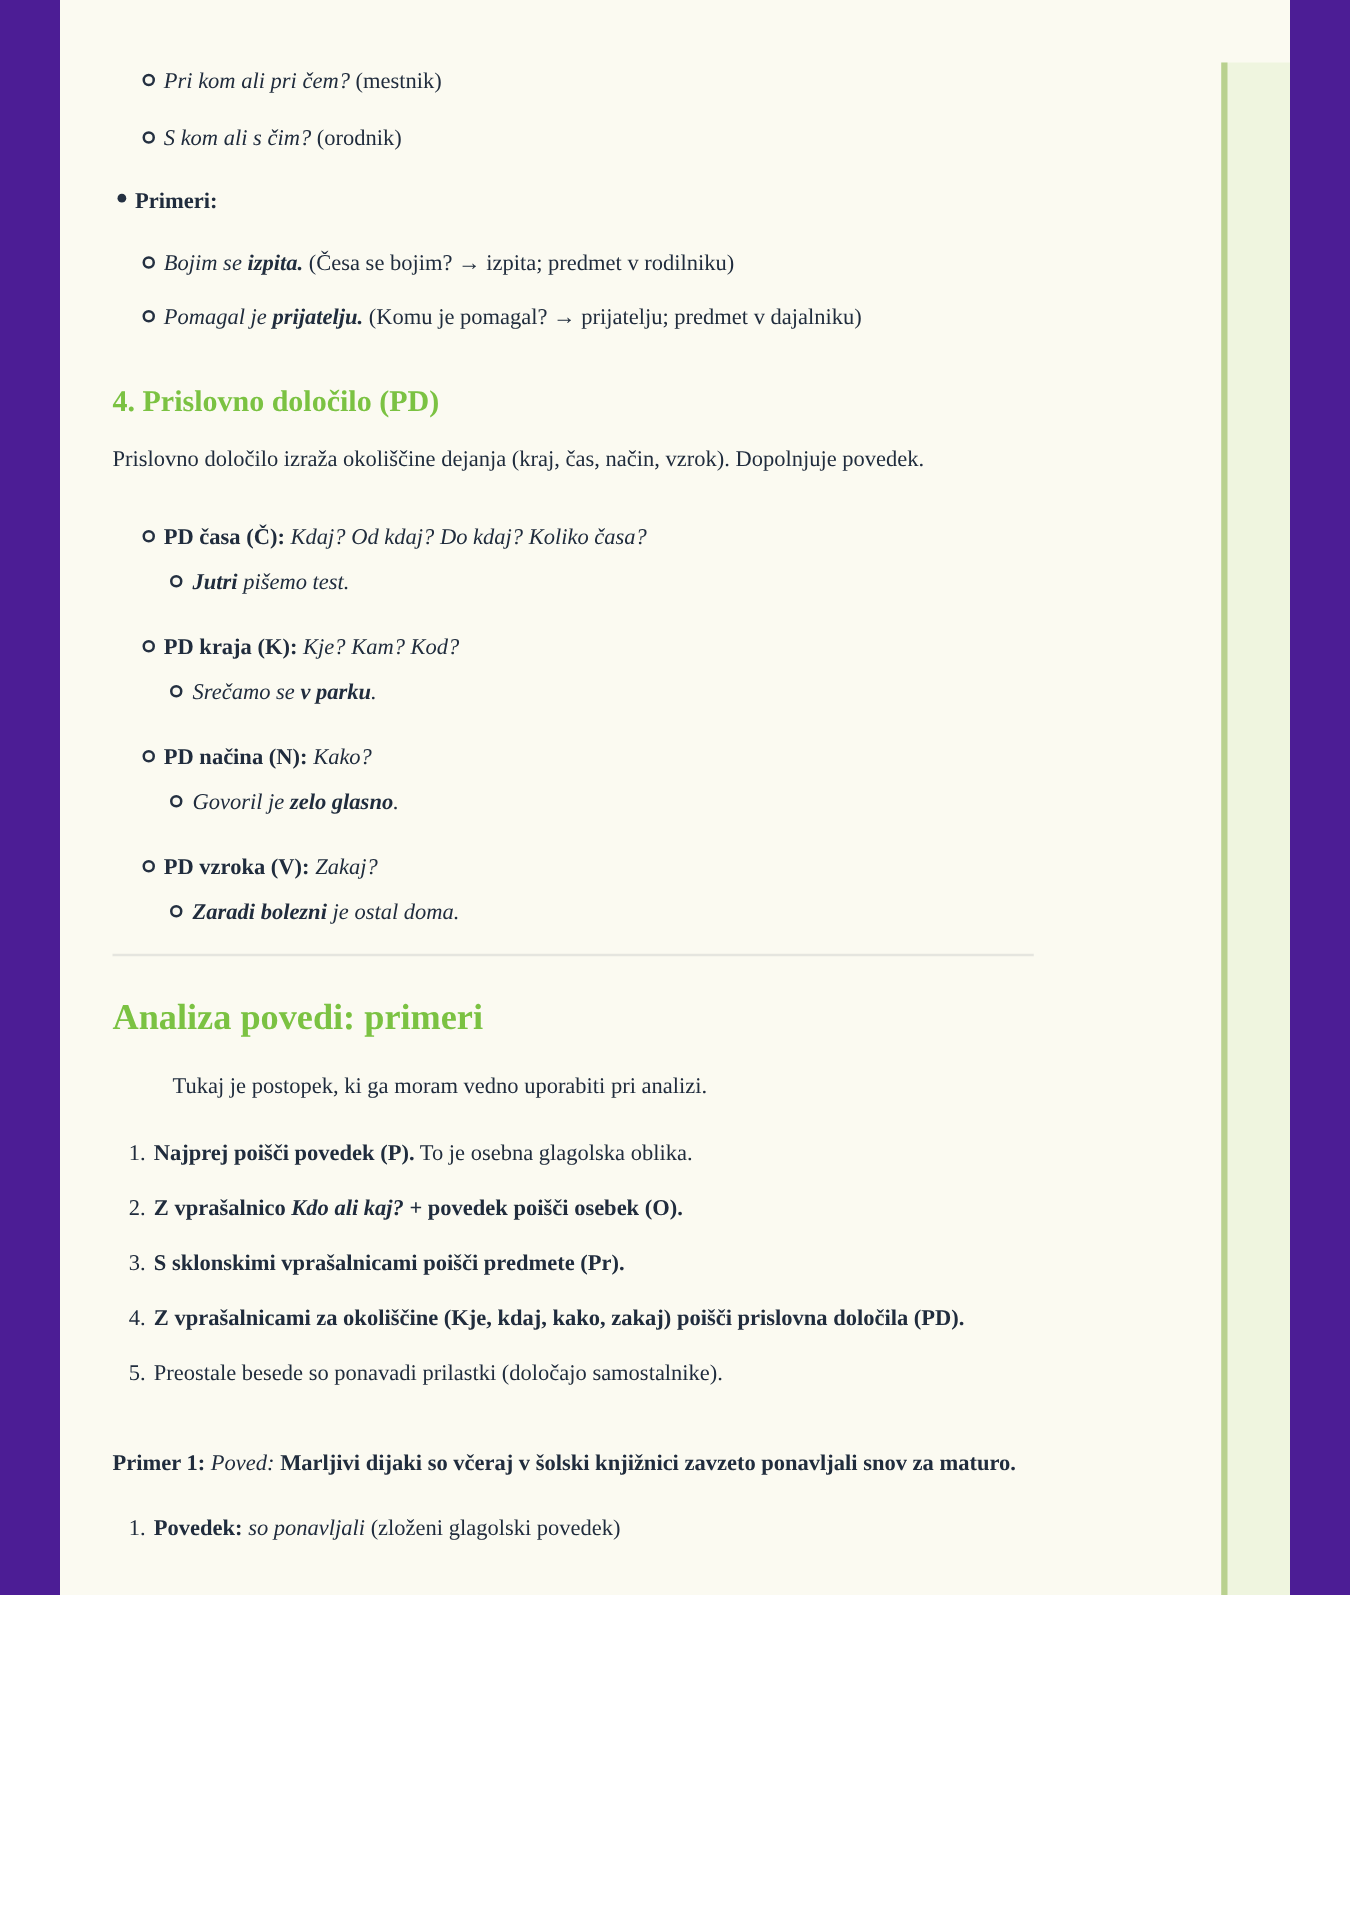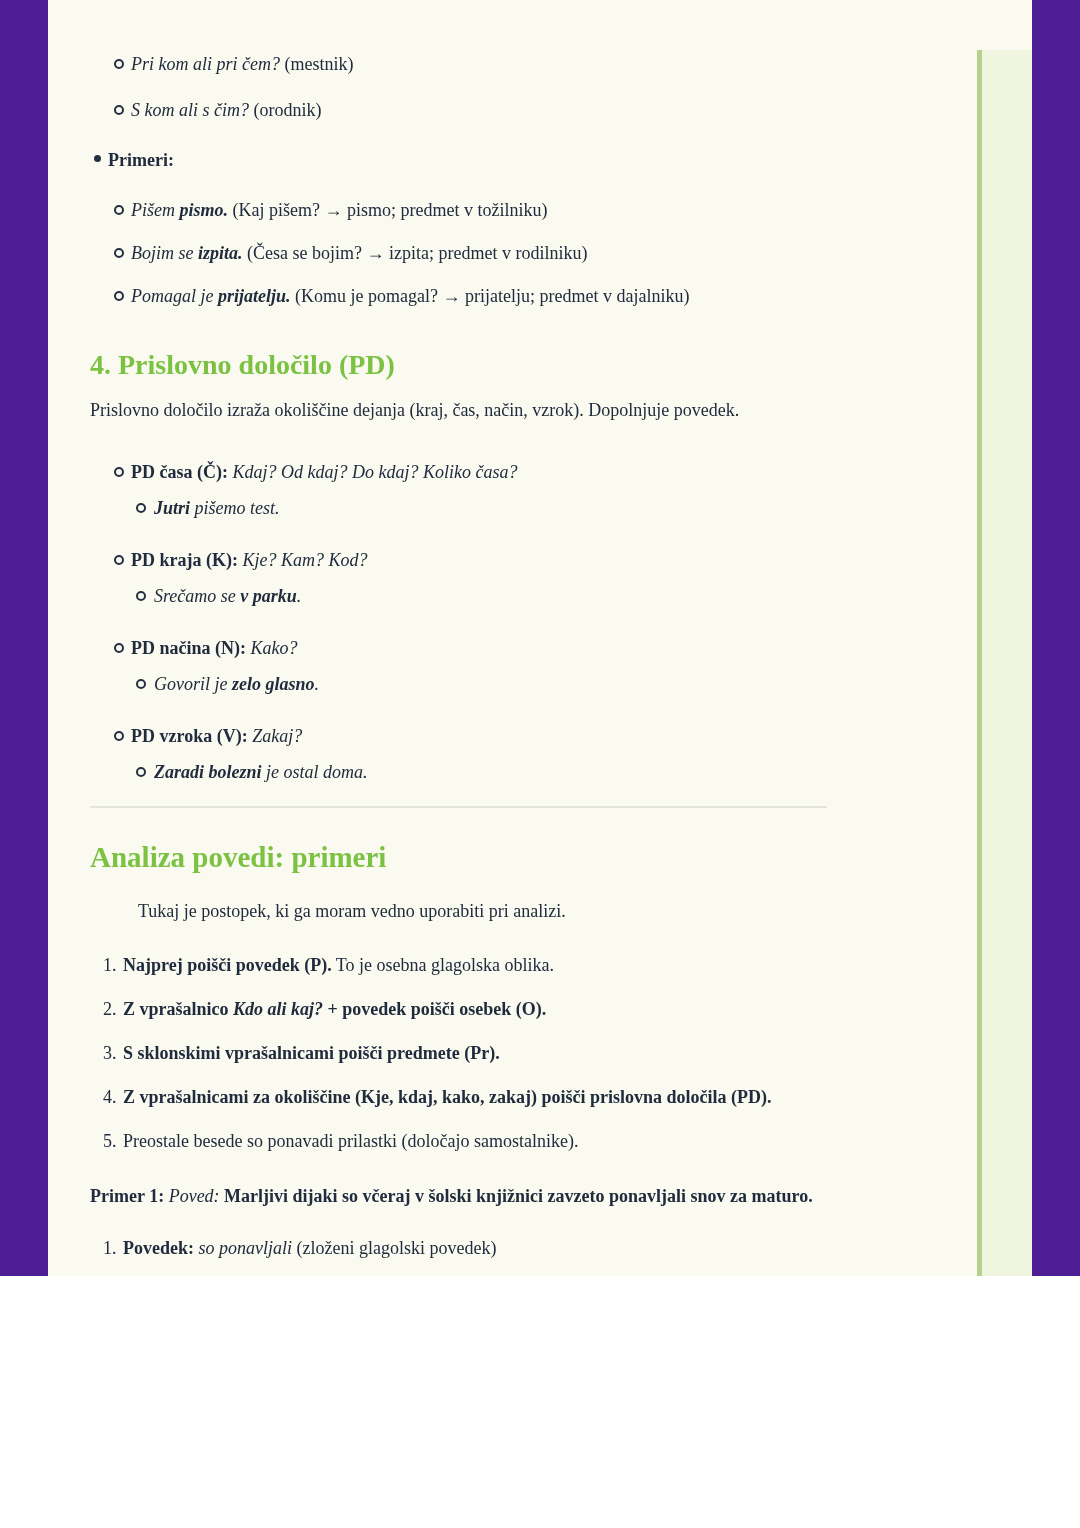--- a/index.html
+++ b/index.html
@@ -33,35 +33,35 @@
   .l1 .txt{padding-left:18px;}
   .l2 .txt{padding-left:41px;}
   .l3 .txt{padding-left:64px;}
   .marker{position:absolute;top:13px;border-radius:50%;}
   .dot{left:4px;width:7px;height:7px;background:#243041;}
   .ring{left:24px;width:6px;height:6px;border:2px solid #243041;background:transparent;}
   .l3 .ring{left:46px;}
   .qitem{margin-bottom:10px;}
   .primeri{margin-top:14px;margin-bottom:14px;}
   .exitem{margin-bottom:7px;}
-  .h3{margin:34px 0 0 0;font-size:28px;line-height:34px;font-weight:700;color:#7bc242;}
+  .h3{margin:34px 0 0 0;font-size:24px;line-height:34px;font-weight:700;color:#7bc242;}
   .h2{margin:30px 0 0 0;font-size:29px;line-height:38px;font-weight:700;color:#7bc242;}
   .para{margin:10px 0 0 0;}
   .mt17{margin-top:17px;margin-left:48px;}
   .ul-vrste{margin-top:26px;}
   .ul-vrste .l1{margin-bottom:0;}
   .pair{margin-bottom:16px;}
   .pair .li{margin-bottom:0;}
   .divider{margin-top:8px;height:2px;background:#e5e5df;}
   .ol{margin-top:18px;}
   .ol.breakdown{margin-top:16px;}
   .oli{position:relative;margin-bottom:8px;}
   .oli .num{position:absolute;left:13px;top:0;}
   .oli .txt{display:block;padding-left:33px;}
-  .primer{margin-top:19px;text-align:justify;}
+  .primer{margin-top:36px;text-align:justify;}
   .watermark{
     position:absolute;left:893px;top:1441px;z-index:5;
     font-size:14px;line-height:18px;color:#9aa0a6;
   }
 </style>
 </head>
 <body>
 
 <div class="stage">
   <div class="page">
@@ -74,24 +74,20 @@
           <span class="marker ring"></span>
           <span class="txt"><span class="i">Pri kom ali pri čem?</span><span> (mestnik)</span></span>
         </div>
         <div class="li l2 qitem">
           <span class="marker ring"></span>
           <span class="txt"><span class="i">S kom ali s čim?</span><span> (orodnik)</span></span>
         </div>
         <div class="li l1 primeri">
           <span class="marker dot"></span>
           <span class="txt"><span class="b">Primeri:</span></span>
-        </div>
-        <div class="li l2 exitem">
-          <span class="marker ring"></span>
-          <span class="txt"><span class="i">Pišem </span><span class="b i">pismo.</span><span> (Kaj pišem? → pismo; predmet v tožilniku)</span></span>
         </div>
         <div class="li l2 exitem">
           <span class="marker ring"></span>
           <span class="txt"><span class="i">Bojim se </span><span class="b i">izpita.</span><span> (Česa se bojim? → izpita; predmet v rodilniku)</span></span>
         </div>
         <div class="li l2 exitem">
           <span class="marker ring"></span>
           <span class="txt"><span class="i">Pomagal je </span><span class="b i">prijatelju.</span><span> (Komu je pomagal? → prijatelju; predmet v dajalniku)</span></span>
         </div>
       </div>

